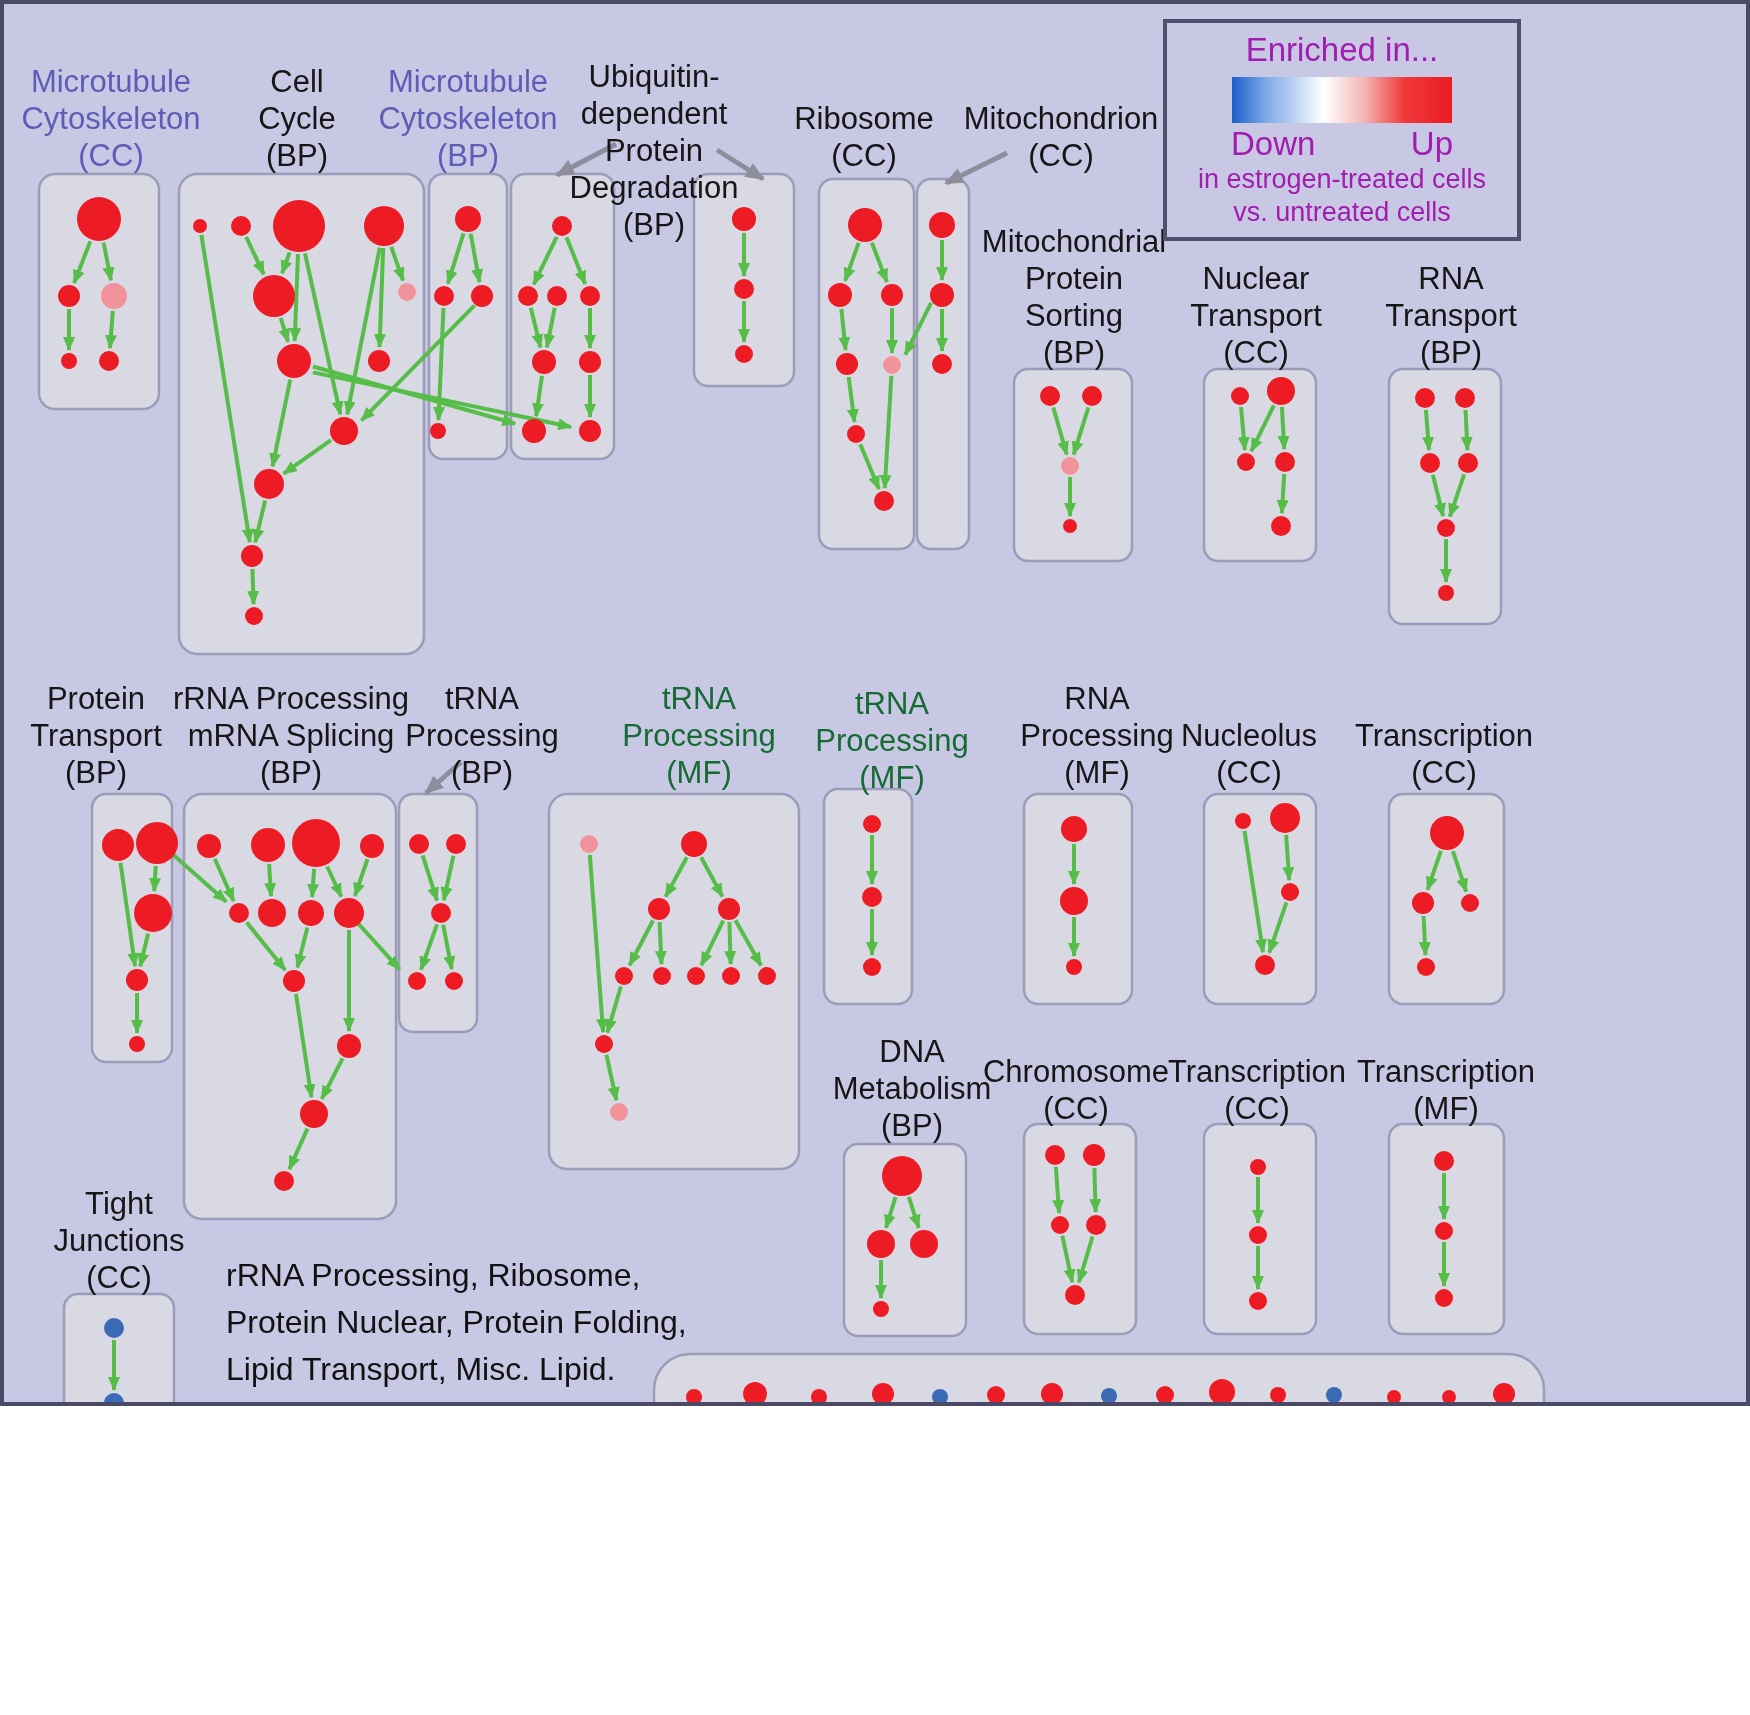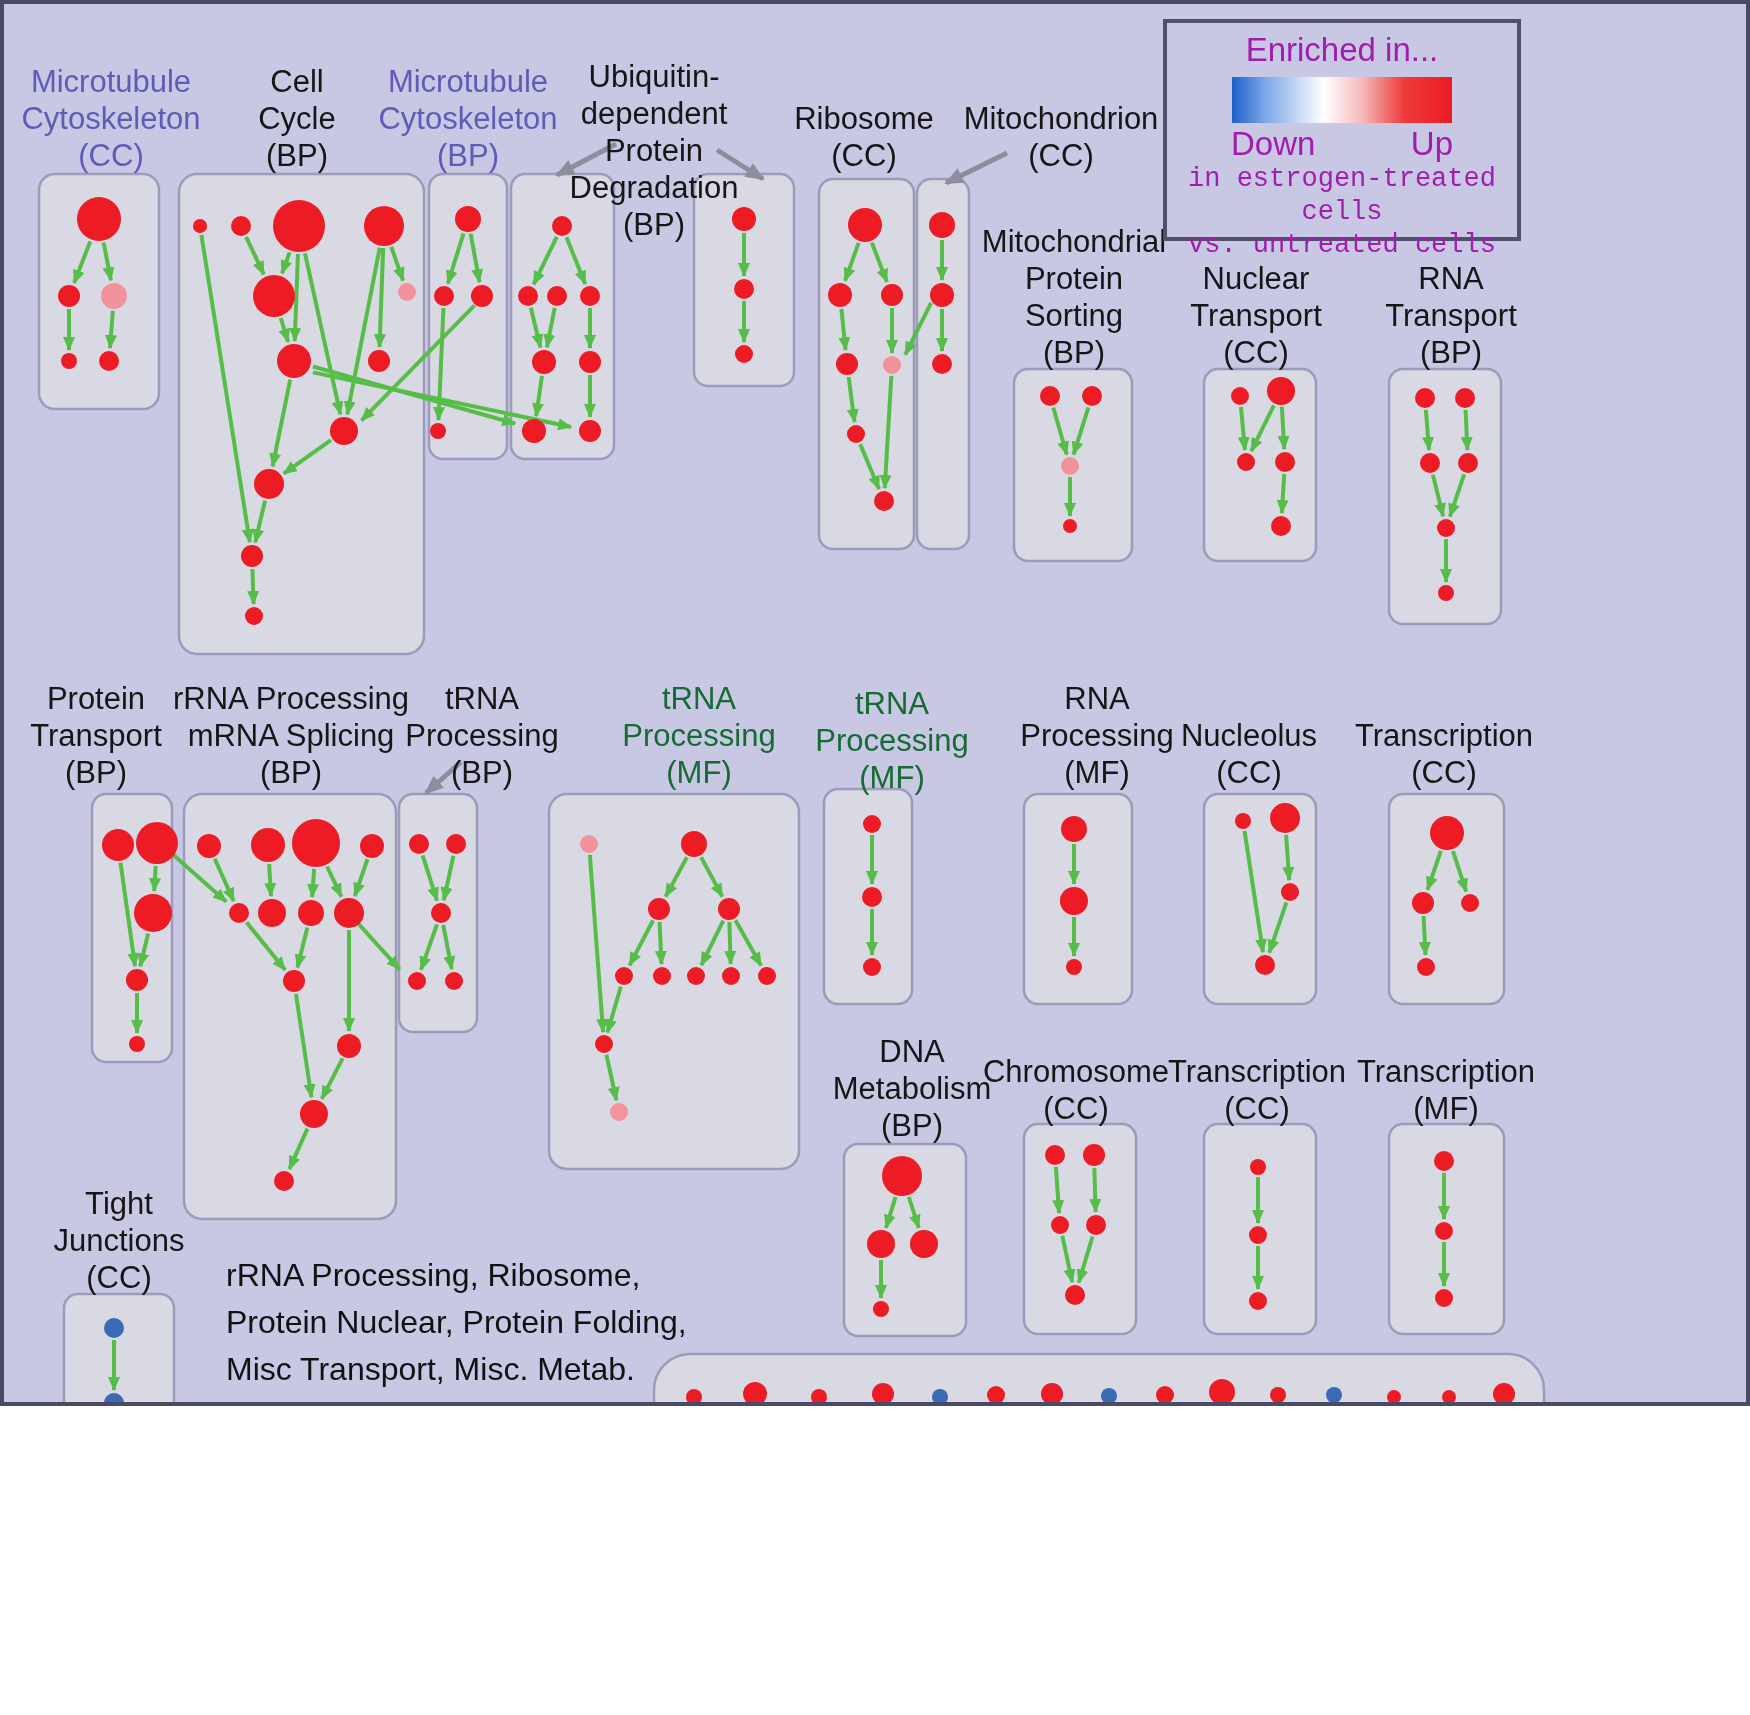--- a/index.html
+++ b/index.html
@@ -16,21 +16,21 @@
   .edge { stroke:var(--edge,#56bd49); stroke-width:4; fill:none; }
   .annotation-arrow { stroke:var(--anno,#8d8d9e); stroke-width:5; fill:none; }
   .cluster-label { font-size:31px; text-anchor:middle; font-family:"Liberation Sans",sans-serif; }
   .legend {
     position:absolute; left:1159px; top:15px; width:358px; height:222px;
     border:4px solid #50506e; text-align:center; color:#a21caf;
   }
   .legend-title { font-size:33px; margin-top:8px; }
   .legend-bar { width:220px; height:46px; margin:8px auto 2px auto; }
   .legend-ends { display:flex; justify-content:space-between; padding:0 64px; font-size:33px; }
-  .legend-sub { font-size:27px; line-height:33px;font-family:Liberation Mono, monospace; }
+  .legend-sub { font-size:27px; line-height:33px; }
   .misc-text {
     position:absolute; left:222px; top:1248px;
     font-size:32px; line-height:47px; color:#111;
   }
 </style>
 </head>
 <body>
 
 <div class="canvas">
 
@@ -365,16 +365,16 @@
       <span>Down</span>
       <span>Up</span>
     </div>
     <div class="legend-sub">in estrogen-treated cells</div>
     <div class="legend-sub">vs. untreated cells</div>
   </div>
 
   <div id="misc-text" class="misc-text">
       <div>rRNA Processing, Ribosome,</div>
       <div>Protein Nuclear, Protein Folding,</div>
-      <div>Misc Transport, Misc. Metab.</div>
+      <div>Lipid Transport, Misc. Lipid.</div>
     </div>
 
 </div>
 
 </body></html>

